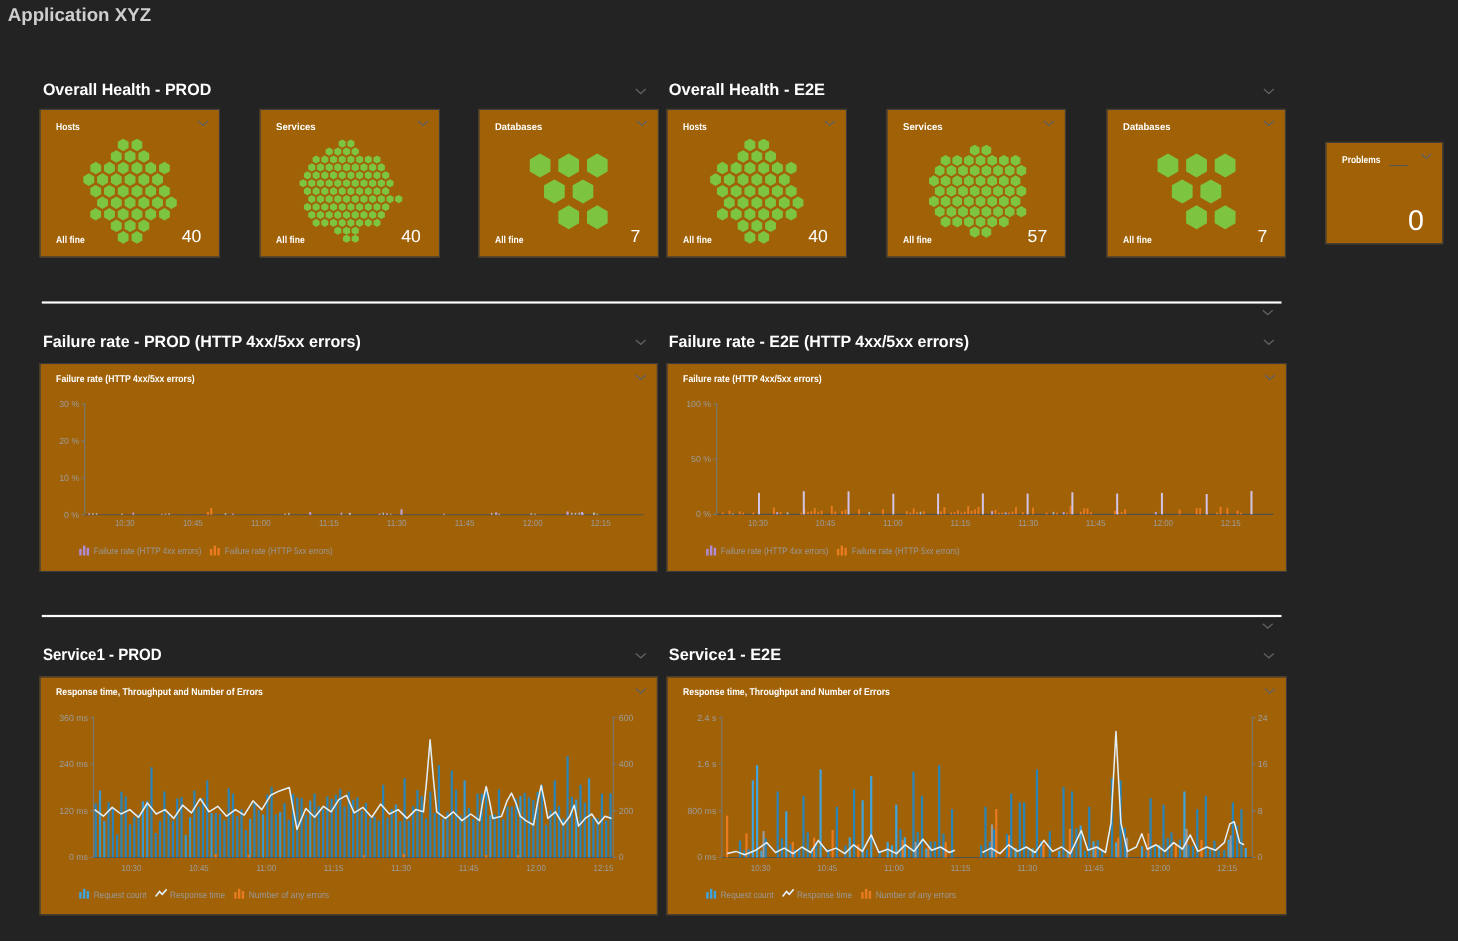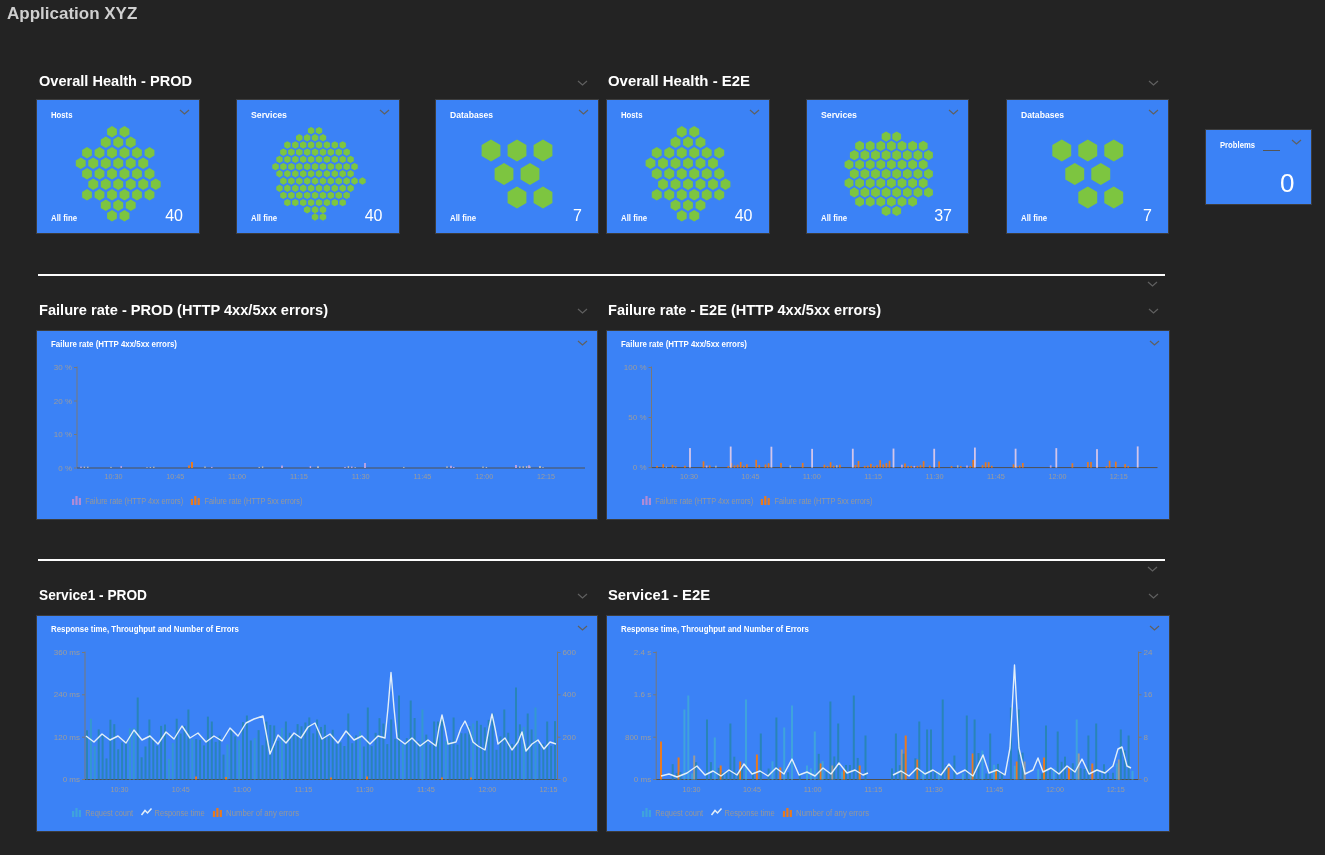--- a/index.html
+++ b/index.html
@@ -1,18 +1,18 @@
 <!DOCTYPE html>
 <html><head><meta charset="utf-8"><style>
 * { margin:0; padding:0; box-sizing:border-box; }
 html,body { width:1325px; height:855px; background:#232323; overflow:hidden;
   font-family:"Liberation Sans", sans-serif; position:relative; }
 svg { font-family:"Liberation Sans", sans-serif; }
 .abs { position:absolute;font-weight:bold; }
-.tile { position:absolute; background:#3b82f6; border:1px solid #3c3c3c; }
+.tile { position:absolute; background:#a16207; border:1px solid #3c3c3c; }
 .tnum { position:absolute; right:16px; color:#fff; }
 .divider { position:absolute; left:38px; width:1127px; height:2px; background:#fcfcfc; }
 </style></head><body>
 <div class="abs" style="left:7px;top:4px;font-size:17px;color:#cfcfcf">Application XYZ</div>
 
 <svg style="position:absolute;left:39px;top:72px" width="163" height="20" xmlns="http://www.w3.org/2000/svg">
     <text x="0" y="14" font-size="15" font-weight="bold" fill="#ffffff" textLength="153" lengthAdjust="spacingAndGlyphs">Overall Health - PROD</text>
   </svg>
 <svg style="position:absolute;left:577px;top:80px" width="11" height="6" xmlns="http://www.w3.org/2000/svg">
     <path d="M1 1 L5.5 5 L10 1" stroke="#606060" stroke-width="1.2" fill="none"></path>
@@ -305,40 +305,40 @@
       <path d="M52.6 96.6 57.0 99.2 57.0 104.2 52.6 106.8 48.2 104.2 48.2 99.2Z" fill="#7dc540"></path>
       <path d="M63.2 96.6 67.6 99.2 67.6 104.2 63.2 106.8 58.8 104.2 58.8 99.2Z" fill="#7dc540"></path>
       <path d="M73.8 96.6 78.2 99.2 78.2 104.2 73.8 106.8 69.4 104.2 69.4 99.2Z" fill="#7dc540"></path>
       <path d="M84.4 96.6 88.8 99.2 88.8 104.2 84.4 106.8 80.0 104.2 80.0 99.2Z" fill="#7dc540"></path>
       <path d="M95.0 96.6 99.4 99.2 99.4 104.2 95.0 106.8 90.6 104.2 90.6 99.2Z" fill="#7dc540"></path>
       <path d="M105.6 96.6 110.0 99.2 110.0 104.2 105.6 106.8 101.2 104.2 101.2 99.2Z" fill="#7dc540"></path>
       <path d="M79.1 105.9 83.5 108.5 83.5 113.5 79.1 116.1 74.7 113.5 74.7 108.5Z" fill="#7dc540"></path>
       <path d="M89.7 105.9 94.1 108.5 94.1 113.5 89.7 116.1 85.3 113.5 85.3 108.5Z" fill="#7dc540"></path>
       <text x="14.0" y="121.0" text-anchor="start" font-size="9" fill="#ffffff" font-weight="bold" textLength="26" lengthAdjust="spacingAndGlyphs">All fine</text>
     </svg>
-<div class="tnum" style="font-size:16px;bottom:8px">37</div>
+<div class="tnum" style="font-size:16px;bottom:8px">57</div>
 </div>
 <div class="tile" style="left:1005.5px;top:99px;width:163.5px;height:135px">
 <svg style="position:absolute;left:141.5px;top:9px" width="11" height="6" xmlns="http://www.w3.org/2000/svg">
       <path d="M1 1 L5.5 5 L10 1" stroke="#606060" stroke-width="1.2" fill="none"></path>
     </svg>
 <svg width="163.5" height="135" style="position:absolute;left:0;top:0" xmlns="http://www.w3.org/2000/svg">
       <text x="14.0" y="18.0" text-anchor="start" font-size="9" fill="#ffffff" font-weight="bold" textLength="43" lengthAdjust="spacingAndGlyphs">Databases</text>
       <path d="M54.8 39.6 64.2 45.0 64.2 56.0 54.8 61.4 45.3 56.0 45.3 45.0Z" fill="#7dc540"></path>
       <path d="M80.8 39.6 90.2 45.0 90.2 56.0 80.8 61.4 71.3 56.0 71.3 45.0Z" fill="#7dc540"></path>
       <path d="M106.8 39.6 116.2 45.0 116.2 56.0 106.8 61.4 97.3 56.0 97.3 45.0Z" fill="#7dc540"></path>
       <path d="M67.8 63.1 77.2 68.5 77.2 79.5 67.8 84.9 58.3 79.5 58.3 68.5Z" fill="#7dc540"></path>
       <path d="M93.8 63.1 103.2 68.5 103.2 79.5 93.8 84.9 84.3 79.5 84.3 68.5Z" fill="#7dc540"></path>
       <path d="M80.8 86.6 90.2 92.0 90.2 103.0 80.8 108.4 71.3 103.0 71.3 92.0Z" fill="#7dc540"></path>
       <path d="M106.8 86.6 116.2 92.0 116.2 103.0 106.8 108.4 97.3 103.0 97.3 92.0Z" fill="#7dc540"></path>
       <text x="14.0" y="121.0" text-anchor="start" font-size="9" fill="#ffffff" font-weight="bold" textLength="26" lengthAdjust="spacingAndGlyphs">All fine</text>
     </svg>
 <div class="tnum" style="font-size:16px;bottom:8px">7</div>
 </div>
-<div class="tile" style="left:1204.5px;top:129px;width:107px;height:76px">
+<div class="tile" style="left:1204.5px;top:129px;width:107px;height:93px">
 <svg style="position:absolute;left:85px;top:9px" width="11" height="6" xmlns="http://www.w3.org/2000/svg">
       <path d="M1 1 L5.5 5 L10 1" stroke="#606060" stroke-width="1.2" fill="none"></path>
     </svg>
 <svg width="107" height="106" style="position:absolute;left:0;top:0" xmlns="http://www.w3.org/2000/svg">
       <text x="14.0" y="18.0" text-anchor="start" font-size="9" fill="#ffffff" font-weight="bold" textLength="35" lengthAdjust="spacingAndGlyphs">Problems</text>
     </svg>
 <div style="position:absolute;left:57px;top:20px;width:17px;height:1px;background:#555"></div>
 <div class="tnum" style="font-size:26px;bottom:5px">0</div>
 </div>
 <div class="divider" style="top:274px"></div>

